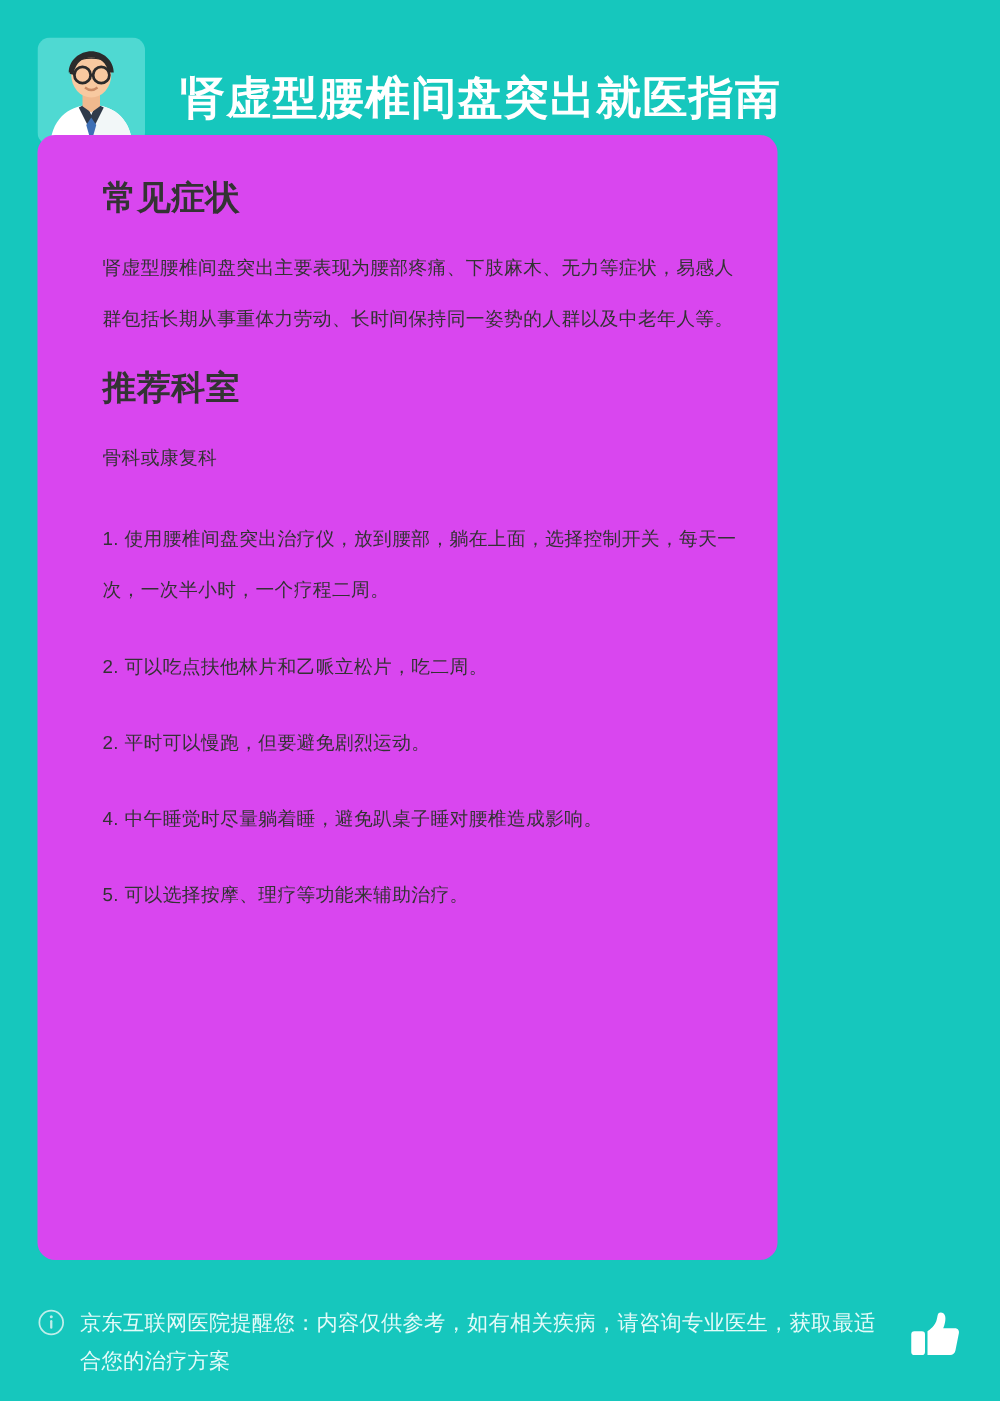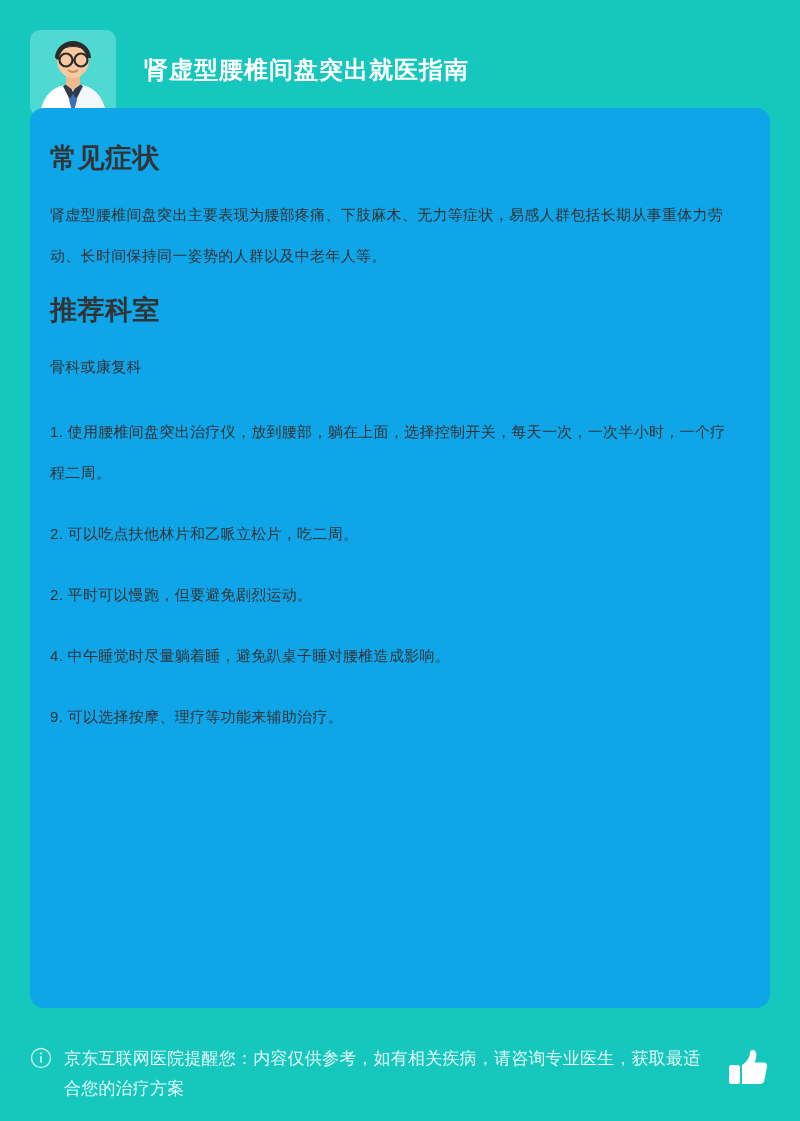--- a/index.html
+++ b/index.html
@@ -30,37 +30,37 @@
     top: 0;
     width: 86px;
     height: 86px;
   }
   .avatar svg { display: block; }
 
   .title {
     position: absolute;
     left: 114px;
     top: 24px;
-    font-size: 24px;
+    font-size: 36px;
     font-weight: bold;
     color: #ffffff;
     letter-spacing: 1px;
     white-space: nowrap;
   }
 
   
   .card {
     position: absolute;
     left: 30px;
     top: 108px;
-    width: 740px;
+    width: 592px;
     height: 900px;
-    background: #0ea5e9;
+    background: #d946ef;
     border-radius: 14px;
-    padding: 26px 32px 20px 20px;
+    padding: 26px 32px 20px 52px;
     overflow: hidden;
   }
 
   h2 {
     margin: 6px 0 18px 0;
     font-size: 27px;
     font-weight: bold;
     color: #333333;
     letter-spacing: 0.5px;
   }
@@ -150,21 +150,21 @@
     <h2>常见症状</h2>
     <p>肾虚型腰椎间盘突出主要表现为腰部疼痛、下肢麻木、无力等症状，易感人群包括长期从事重体力劳动、长时间保持同一姿势的人群以及中老年人等。</p>
 
     <h2 class="tight">推荐科室</h2>
     <p class="plain">骨科或康复科</p>
 
     <p class="step">1. 使用腰椎间盘突出治疗仪，放到腰部，躺在上面，选择控制开关，每天一次，一次半小时，一个疗程二周。</p>
     <p class="step">2. 可以吃点扶他林片和乙哌立松片，吃二周。</p>
     <p class="step">2. 平时可以慢跑，但要避免剧烈运动。</p>
     <p class="step">4. 中午睡觉时尽量躺着睡，避免趴桌子睡对腰椎造成影响。</p>
-    <p class="step">9. 可以选择按摩、理疗等功能来辅助治疗。</p>
+    <p class="step">5. 可以选择按摩、理疗等功能来辅助治疗。</p>
 
   </div>
 
   <div class="footer">
     <div class="info-icon">
       <svg width="22" height="22" viewBox="0 0 22 22" xmlns="http://www.w3.org/2000/svg">
         <circle cx="11" cy="11" r="9.5" fill="none" stroke="#bfeeea" stroke-width="1.4"></circle>
         <rect x="10.1" y="9" width="1.8" height="7" rx="0.9" fill="#bfeeea"></rect>
         <circle cx="11" cy="6.4" r="1.2" fill="#bfeeea"></circle>
       </svg>

